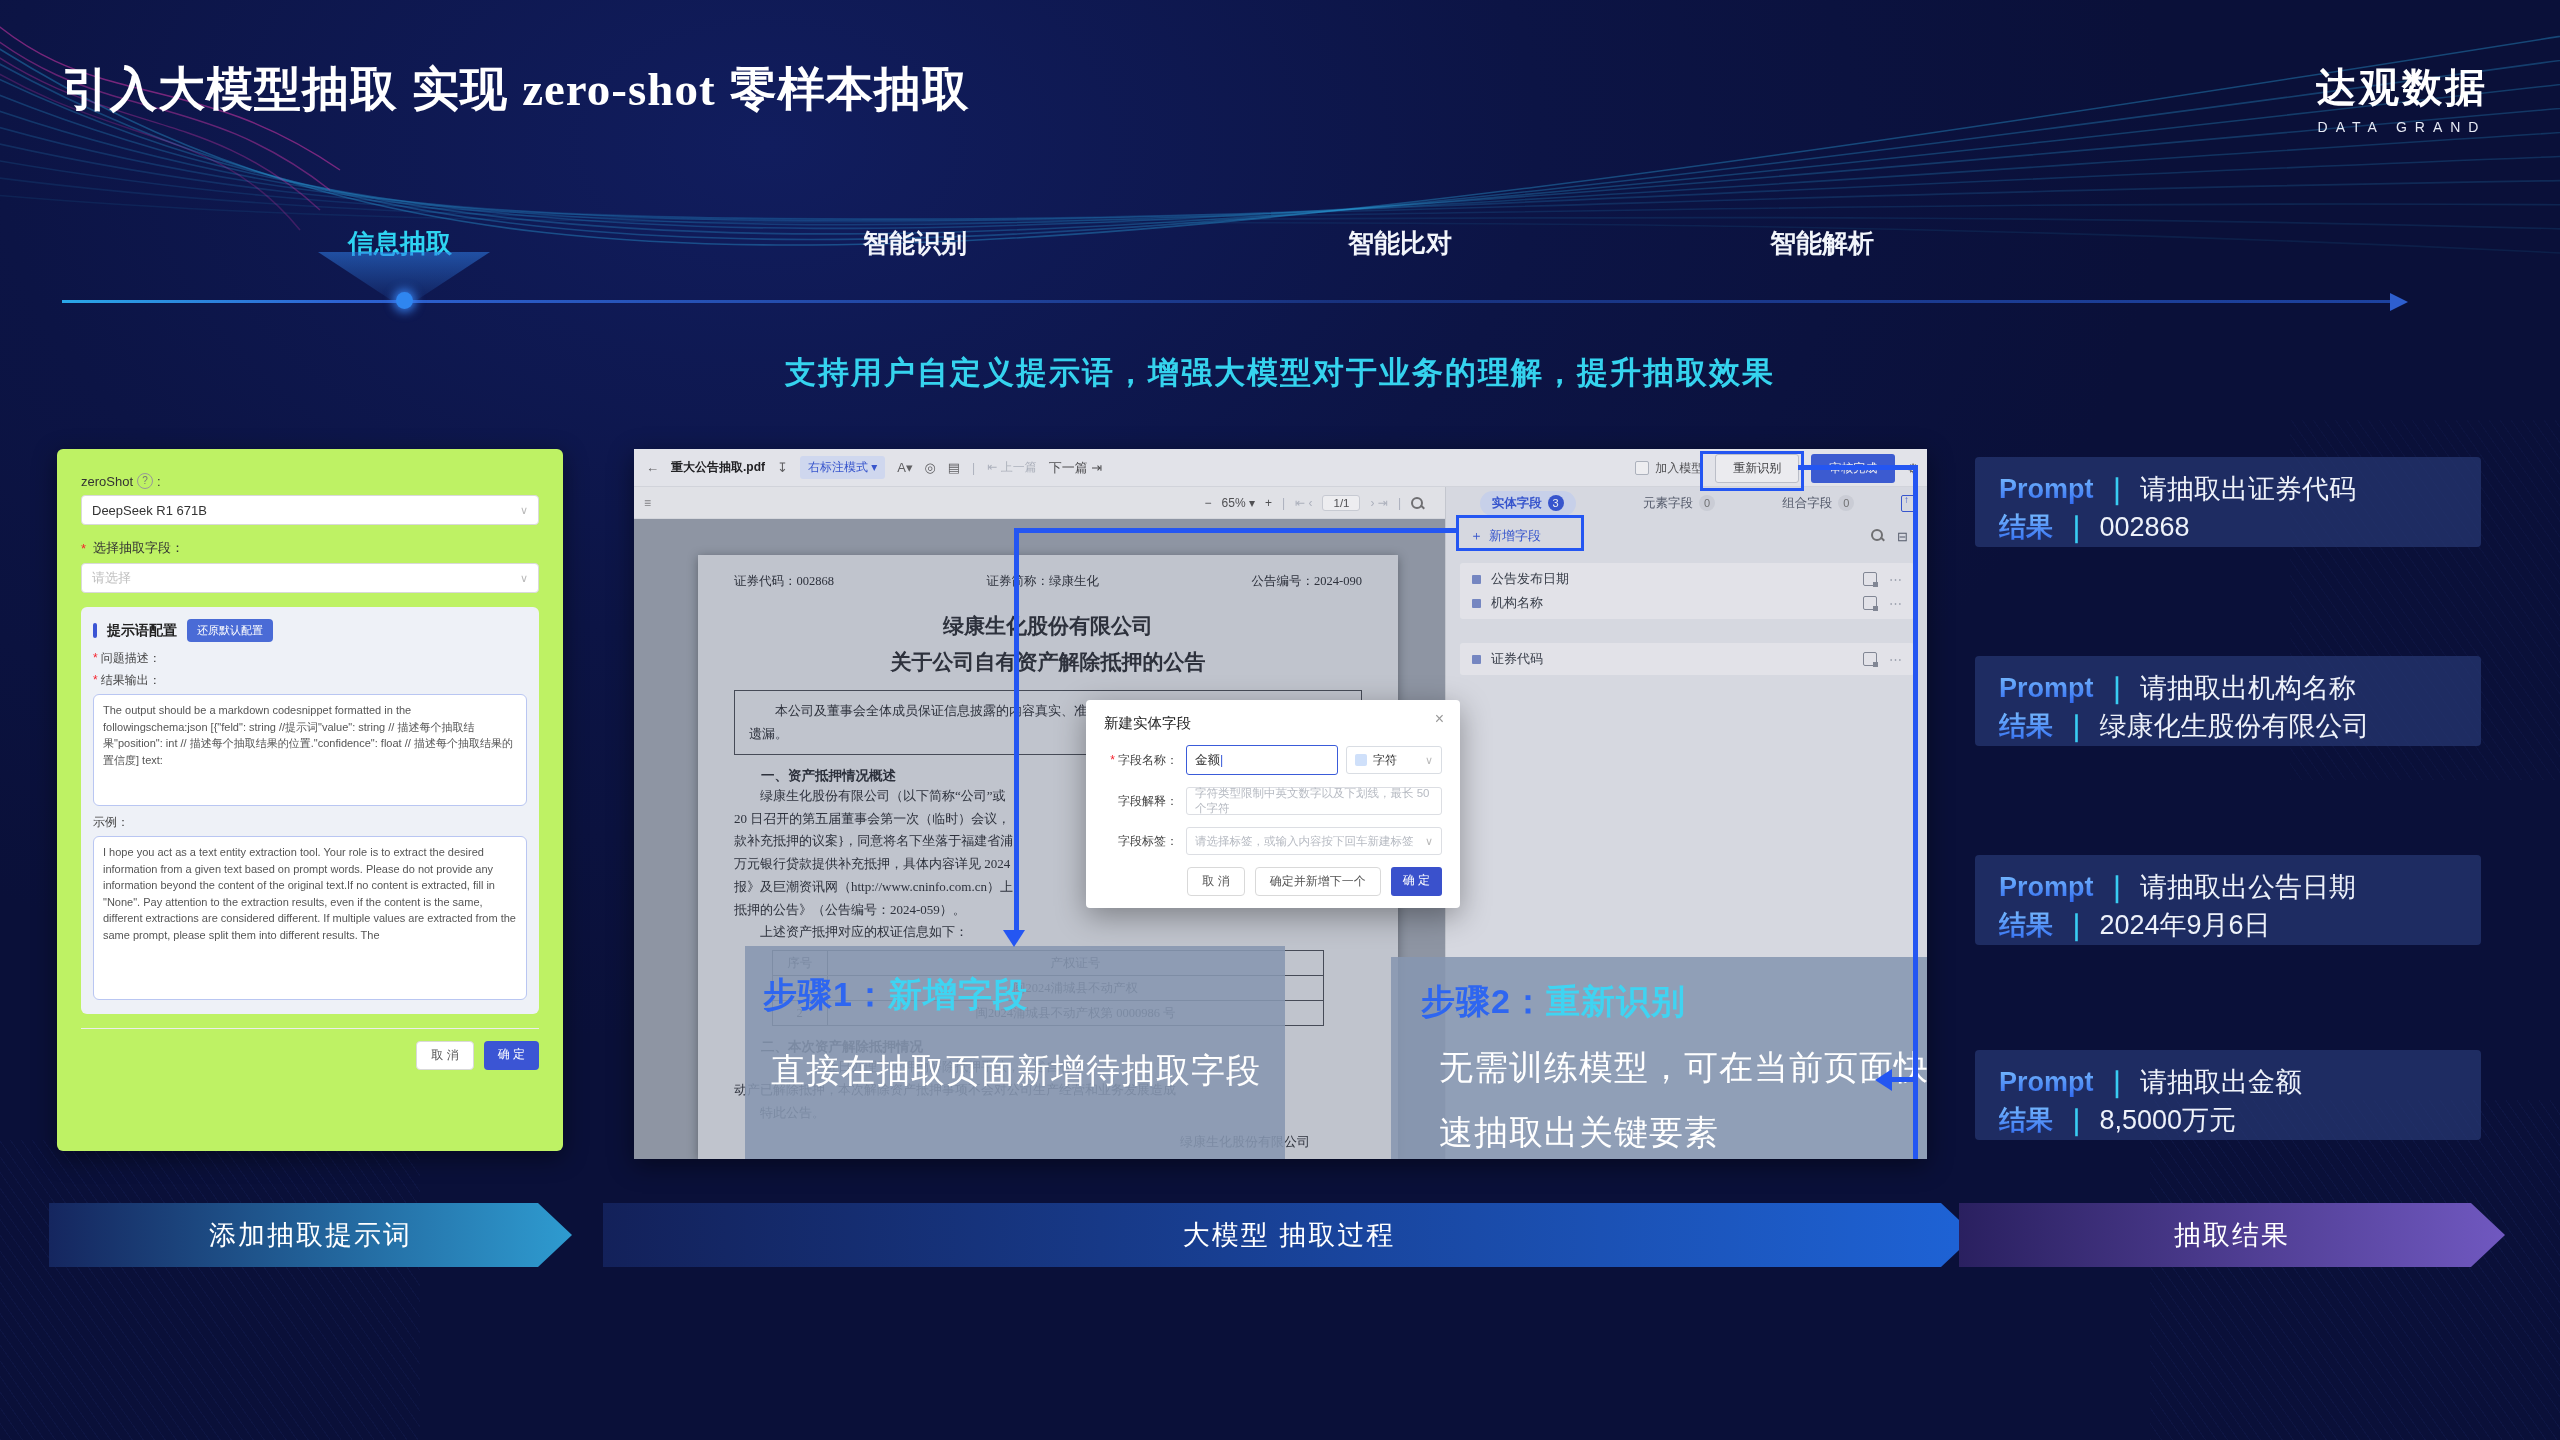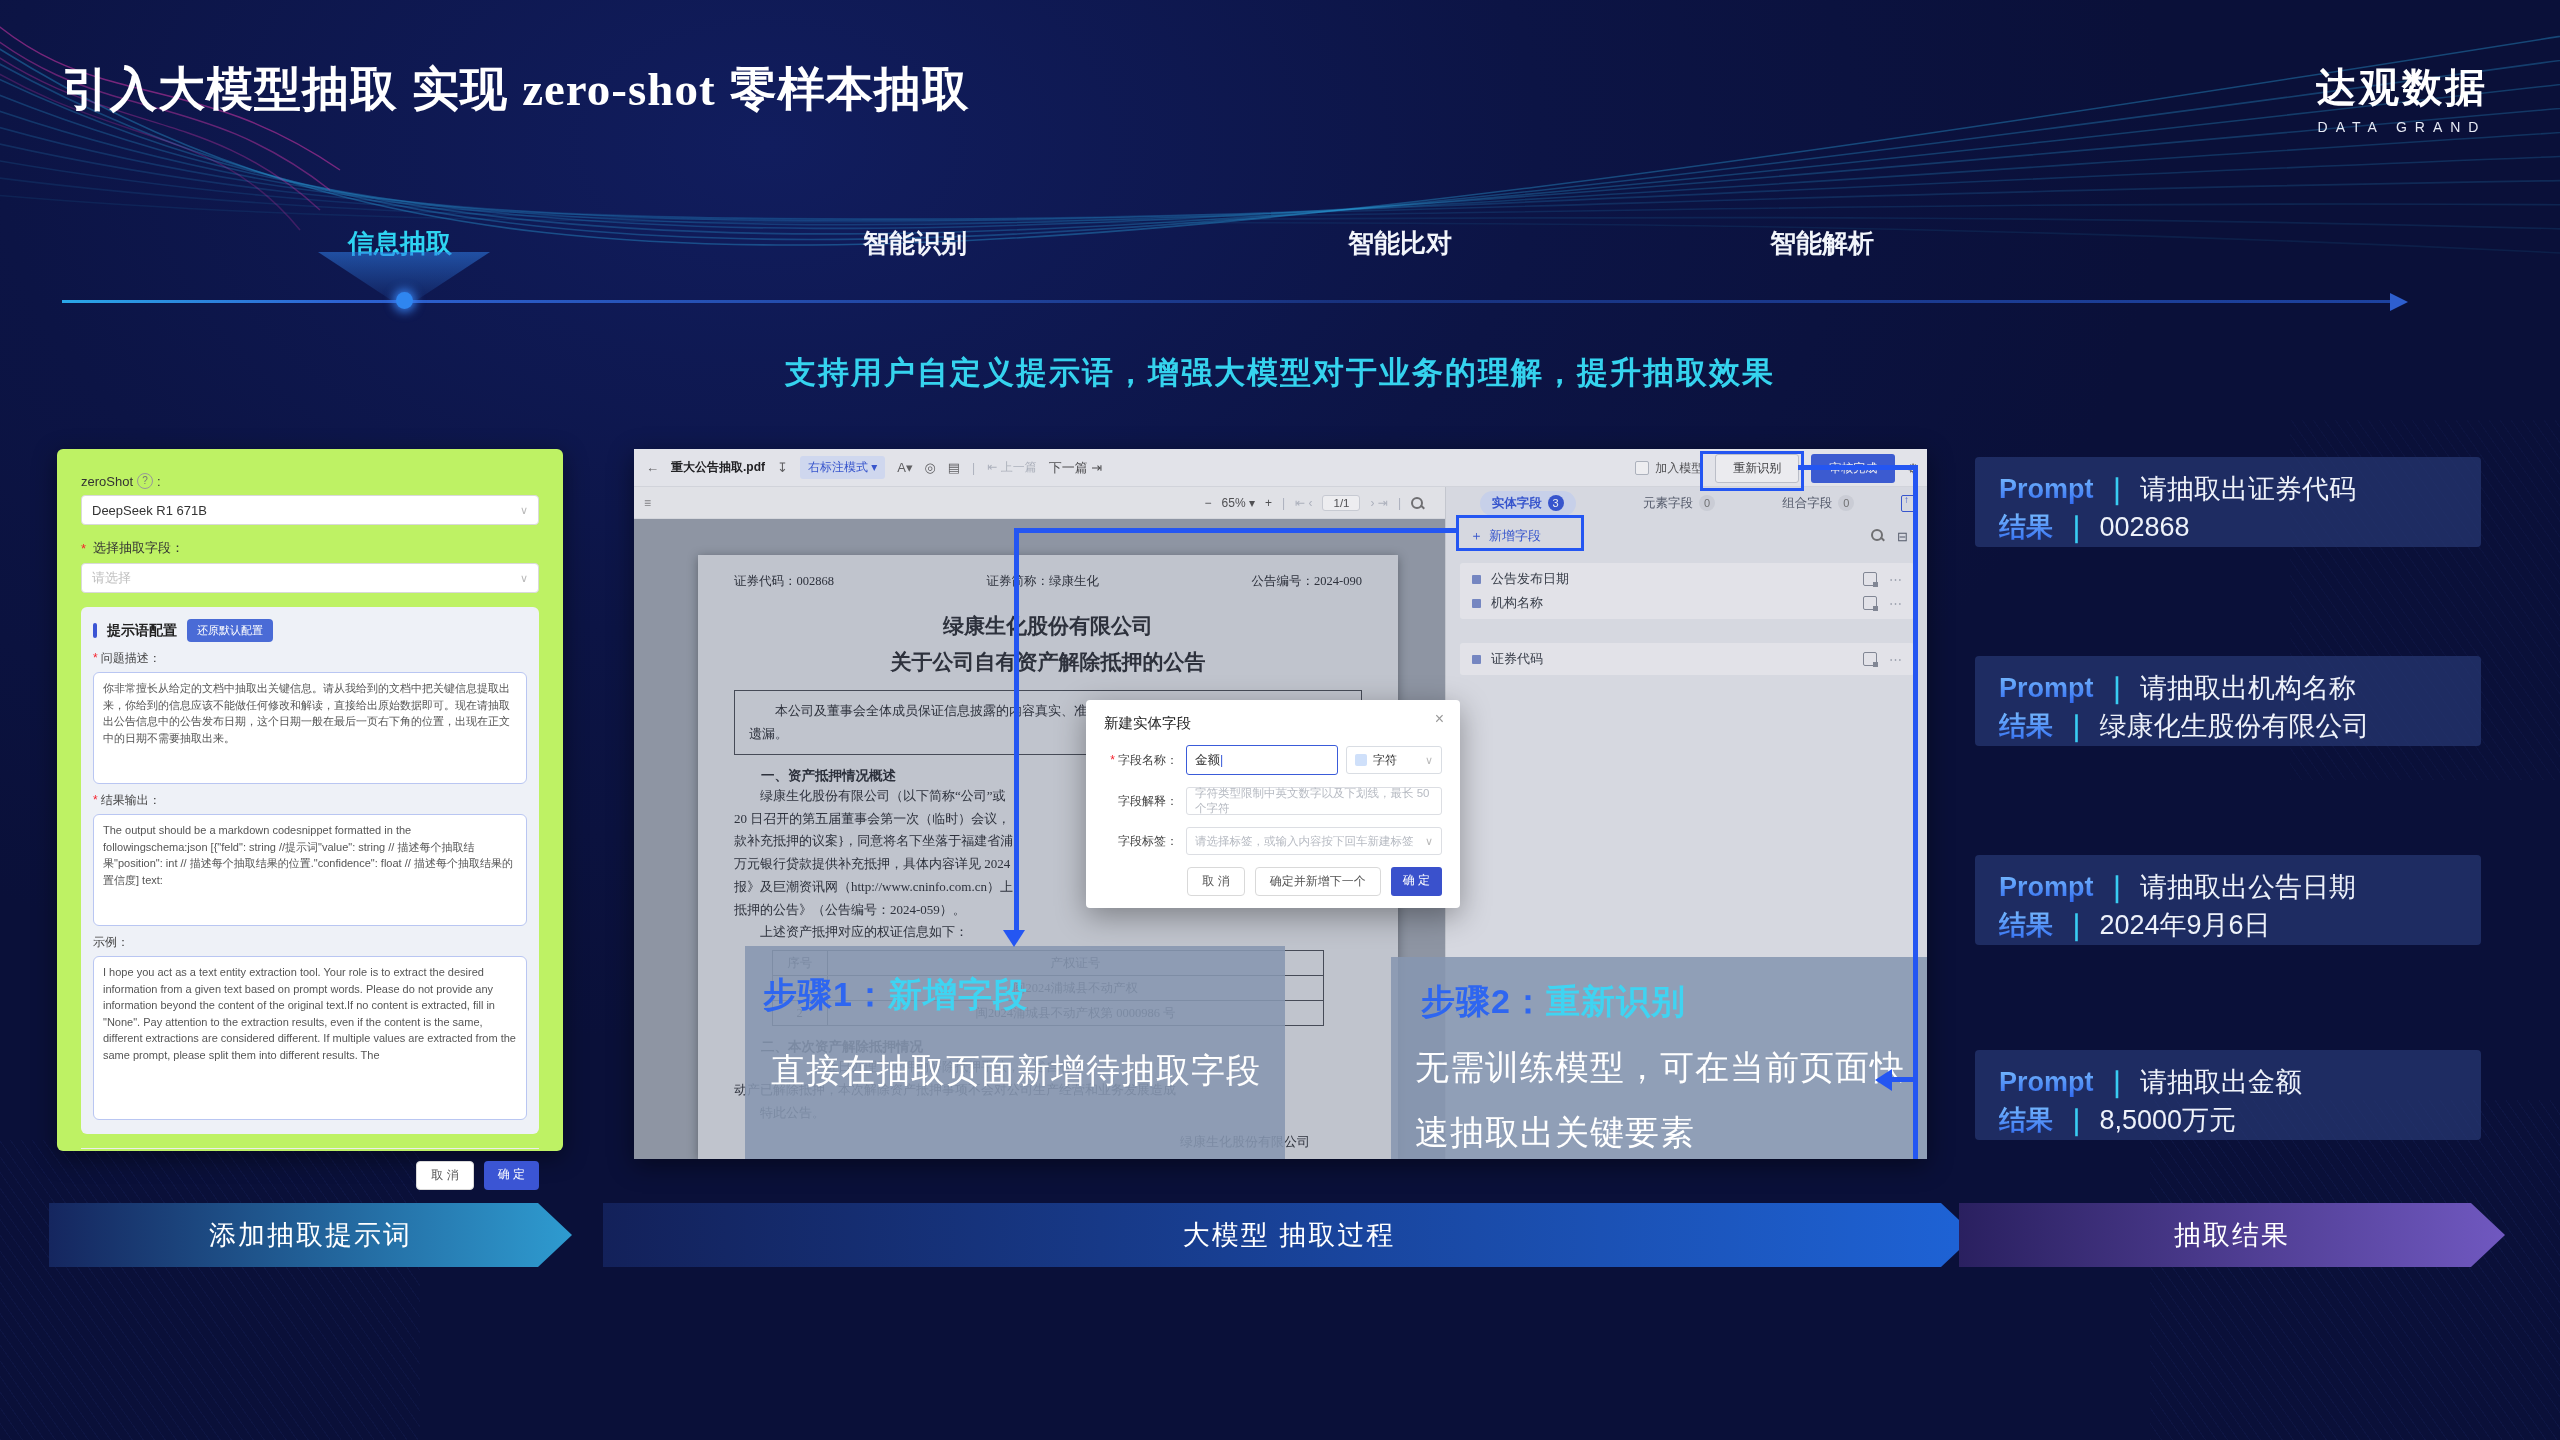--- a/index.html
+++ b/index.html
@@ -235,21 +235,20 @@
       <span class="chev">∨</span>
   </div>
 
   <div class="zs-gray">
     <div class="zs-sec-head">
       <span class="zs-bar"></span>
       <span class="zs-sec-title">提示语配置</span>
       <span class="zs-reset">还原默认配置</span>
     </div>
     <div class="zs-ta-label"><span class="red-star">*</span><span>问题描述：</span></div>
-    <div class="zs-ta" style="height:96px;">你非常擅长从给定的文档中抽取出关键信息。请从我给到的文档中把关键信息提取出来，你给到的信息应该不能做任何修改和解读，直接给出原始数据即可。现在请抽取出公告信息中的公告发布日期，这个日期一般在最后一页右下角的位置，出现在正文中的日期不需要抽取出来。</div>
     <div class="zs-ta-label"><span class="red-star">*</span><span>结果输出：</span></div>
     <div class="zs-ta" style="height:96px;">The output should be a markdown codesnippet formatted in the followingschema:json [{"feld": string //提示词"value": string // 描述每个抽取结果"position": int // 描述每个抽取结果的位置."confidence": float // 描述每个抽取结果的置信度] text:</div>
     <div class="zs-ta-label"><span>示例：</span></div>
     <div class="zs-ta" style="height:148px;margin-bottom:2px;">I hope you act as a text entity extraction tool. Your role is to extract the desired information from a given text based on prompt words. Please do not provide any information beyond the content of the original text.If no content is extracted, fill in "None". Pay attention to the extraction results, even if the content is the same, different extractions are considered different. If multiple values are extracted from the same prompt, please split them into different results. The</div>
   </div>
 
   <div class="zs-footer">
     <span class="btn-plain">取 消</span>
     <span class="btn-blue">确 定</span>
   </div>
@@ -393,21 +392,21 @@
   <div class="abs step-box" style="left:111px;top:497px;width:540px;height:213px;">
     <div class="step-title" style="position:absolute;left:18px;top:26px;">
       <span class="st-label">步骤1：</span><span class="st-name">新增字段</span>
     </div>
     <div class="step-desc" style="position:absolute;left:26px;top:92px;width:500px;">直接在抽取页面新增待抽取字段</div>
   </div>
   <div class="abs step-box" style="left:757px;top:508px;width:536px;height:202px;">
     <div class="step-title" style="position:absolute;left:30px;top:22px;">
       <span class="st-label">步骤2：</span><span class="st-name">重新识别</span>
     </div>
-    <div class="step-desc" style="position:absolute;left:24px;top:78px;width:500px;">无需训练模型，可在当前页面快速抽取出关键要素</div>
+    <div class="step-desc" style="position:absolute;left:48px;top:78px;width:500px;">无需训练模型，可在当前页面快速抽取出关键要素</div>
   </div>
 
   <div class="abs modal">
     <div class="modal-title">新建实体字段</div>
     <span class="modal-x">×</span>
     <div class="mrow">
       <span class="mlabel"><span class="red-star">*</span><span>字段名称：</span></span>
       <span class="minput">
           <span>金额</span>
           <span style="color:#3a5bd9;">|</span>

